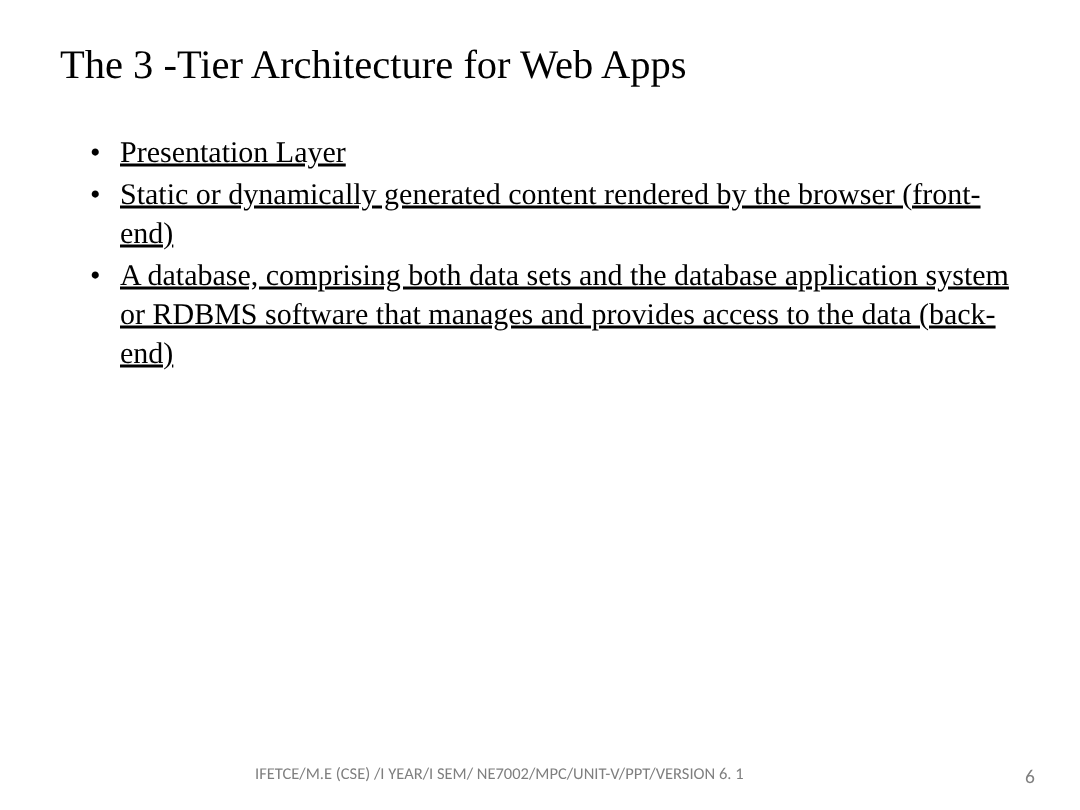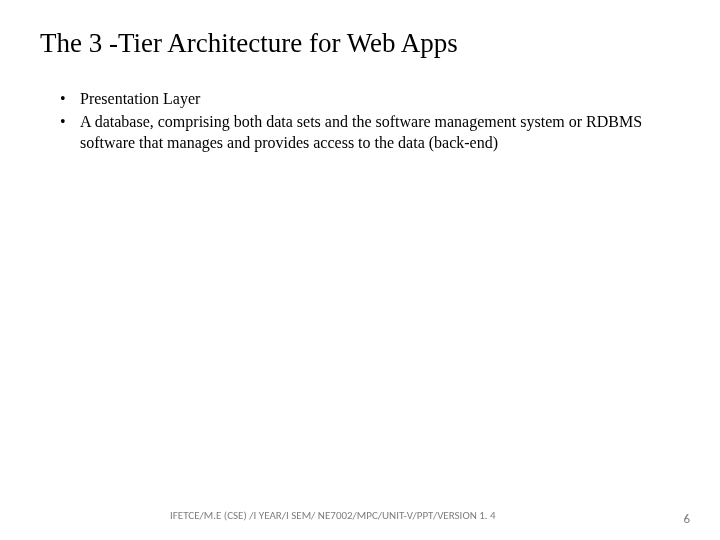--- a/index.html
+++ b/index.html
@@ -20,25 +20,26 @@
   .title {
     font-size: 27px;
     font-weight: normal;
     margin-bottom: 30px;
   }
   .bullets {
     list-style: none;
     padding-left: 20px;
   }
   .bullets li {
-    font-size: 16px;
+    font-size: 20px;
     line-height: 1.3;
     margin-bottom: 2px;
     position: relative;
     padding-left: 20px;
+    text-decoration: underline;
   }
   .bullets li::before {
     content: "•";
     position: absolute;
     left: 0;
     top: 0;
   }
   .footer {
     position: absolute;
     bottom: 18px;
@@ -60,20 +61,21 @@
     font-size: 13px;
   }
 </style>
 </head>
 <body>
 
 <div class="slide">
   <h1 class="title">The 3 -Tier Architecture for Web Apps</h1>
   <ul class="bullets">
     <li>Presentation Layer</li>
-    <li>A database, comprising both data sets and the software management system or RDBMS software that manages and provides access to the data (back-end)</li>
+    <li>Static or dynamically generated content rendered by the browser (front-end)</li>
+    <li>A database, comprising both data sets and the database application system or RDBMS software that manages and provides access to the data (back-end)</li>
   </ul>
 </div>
 
 <div class="footer">
-  <span class="footer-text">IFETCE/M.E (CSE) /I YEAR/I SEM/ NE7002/MPC/UNIT-V/PPT/VERSION 1. 4</span>
+  <span class="footer-text">IFETCE/M.E (CSE) /I YEAR/I SEM/ NE7002/MPC/UNIT-V/PPT/VERSION 6. 1</span>
   <span class="page-num">6</span>
 </div>
 
 </body></html>

